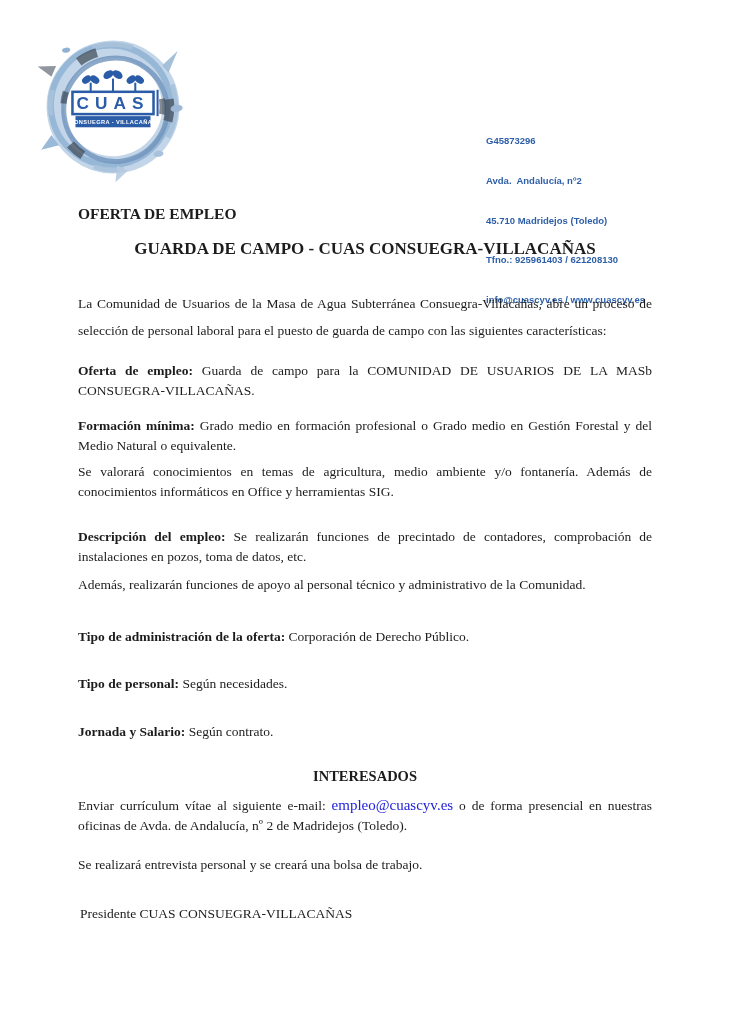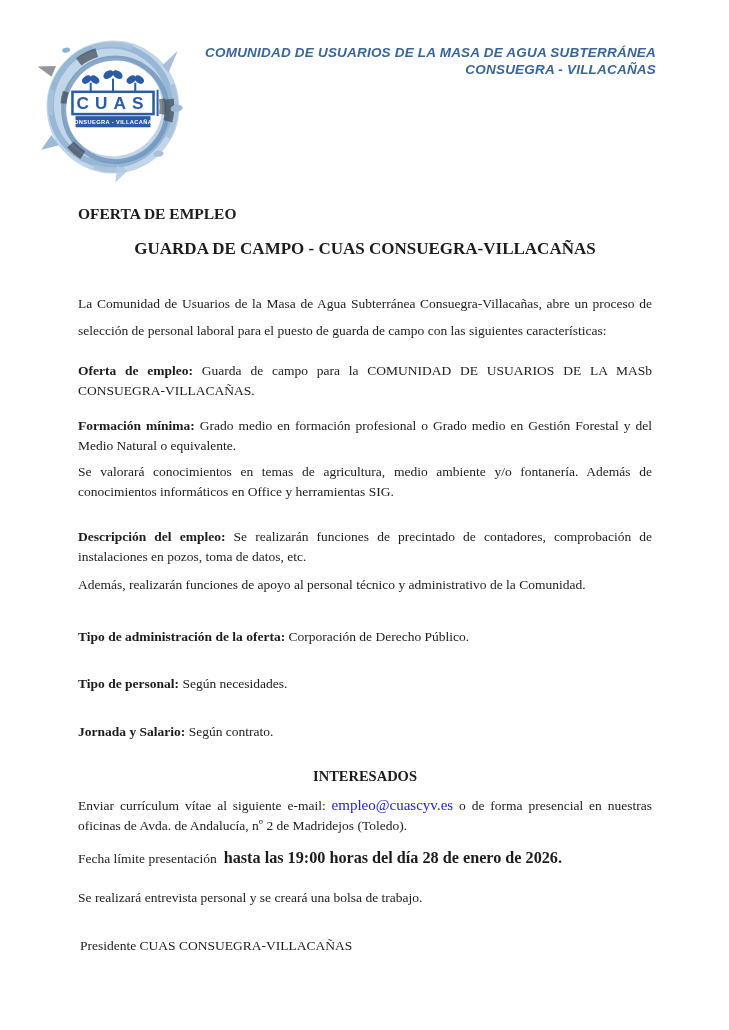--- a/index.html
+++ b/index.html
@@ -101,25 +101,28 @@
 
       <rect x="34" y="61" width="80" height="22" fill="#ffffff" stroke="#2a5ca8" stroke-width="2.5"></rect>
       <line x1="118" y1="59" x2="118" y2="85" stroke="#2a5ca8" stroke-width="2"></line>
       <text x="74" y="78" text-anchor="middle" font-family="Liberation Sans, sans-serif" font-weight="bold" font-size="17" letter-spacing="6" fill="#2a5ca8">CUAS</text>
 
       <rect x="37" y="85" width="74" height="11" fill="#2a5ca8"></rect>
       <text x="74" y="93" text-anchor="middle" font-family="Liberation Sans, sans-serif" font-weight="bold" font-size="5.6" letter-spacing=".4" fill="#ffffff">CONSUEGRA - VILLACAÑAS</text>
     </svg>
   </div>
 
-  <div class="org-title">
-    <div>COMUNIDAD DE USUARIOS DE LA MASA DE AGUA SUBTERRÁNEA</div>
-    <div>CONSUEGRA - VILLACAÑAS</div>
+
+  <div class="contact">
+    <div>G45873296</div>
+    <div>Avda.  Andalucía, nº2</div>
+    <div>45.710 Madridejos (Toledo)</div>
+    <div>Tfno.: 925961403 / 621208130</div>
+    <div>info@cuascyv.es / www.cuascyv.es</div>
   </div>
-
 
   <div class="doc-body">
 
     <h1 class="doc-h1">OFERTA DE EMPLEO</h1>
     <h2 class="doc-h2">GUARDA DE CAMPO - CUAS CONSUEGRA-VILLACAÑAS</h2>
 
     <p class="para intro">La Comunidad de Usuarios de la Masa de Agua Subterránea Consuegra-Villacañas, abre un proceso de selección de personal laboral para el puesto de guarda de campo con las siguientes características:</p>
 
     <p class="para p-oferta"><span class="lbl">Oferta de empleo:</span><span>  Guarda de campo para la COMUNIDAD DE USUARIOS DE LA MASb CONSUEGRA-VILLACAÑAS.</span></p>
 
@@ -134,20 +137,19 @@
     <p class="para p-admin"><span class="lbl">Tipo de administración de la oferta:</span><span> Corporación de Derecho Público.</span></p>
 
     <p class="para p-contrato"><span class="lbl">Tipo de personal:</span><span> Según necesidades.</span></p>
 
     <p class="para p-jornada"><span class="lbl">Jornada y Salario:</span><span> Según contrato.</span></p>
 
     <h3 class="doc-h3">INTERESADOS</h3>
 
     <p class="para p-enviar"><span>Enviar currículum vítae al siguiente e-mail: </span><a class="email-link">empleo@cuascyv.es</a><span> o de forma presencial en nuestras oficinas de Avda. de Andalucía, nº 2 de Madridejos (Toledo).</span></p>
 
-    <p class="para p-fecha"><span>Fecha límite presentación</span><span class="fecha-bold">hasta las 19:00 horas del día 28 de enero de 2026.</span></p>
 
     <p class="para p-entrevista">Se realizará entrevista personal y se creará una bolsa de trabajo.</p>
 
     <p class="para signature">Presidente CUAS CONSUEGRA-VILLACAÑAS</p>
 
   </div>
 </div>
 
 </body></html>

